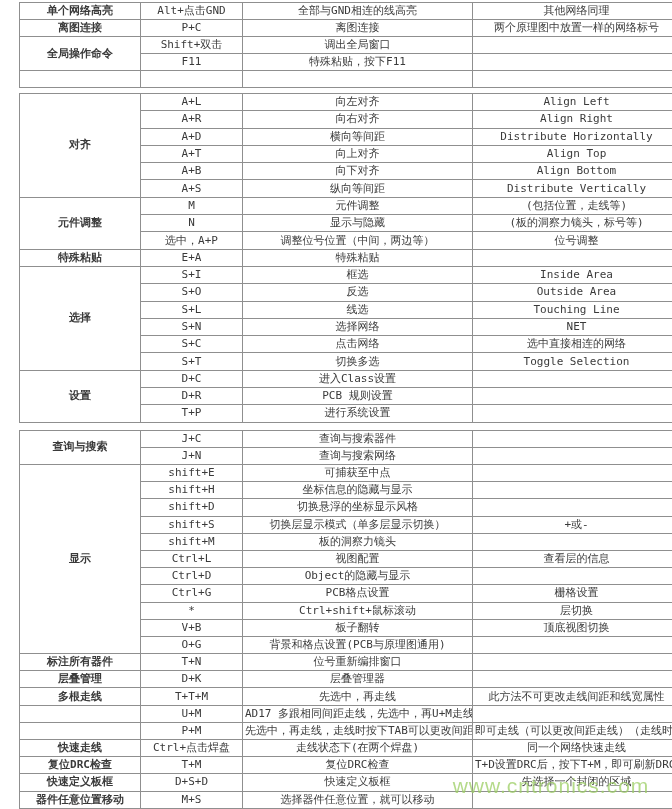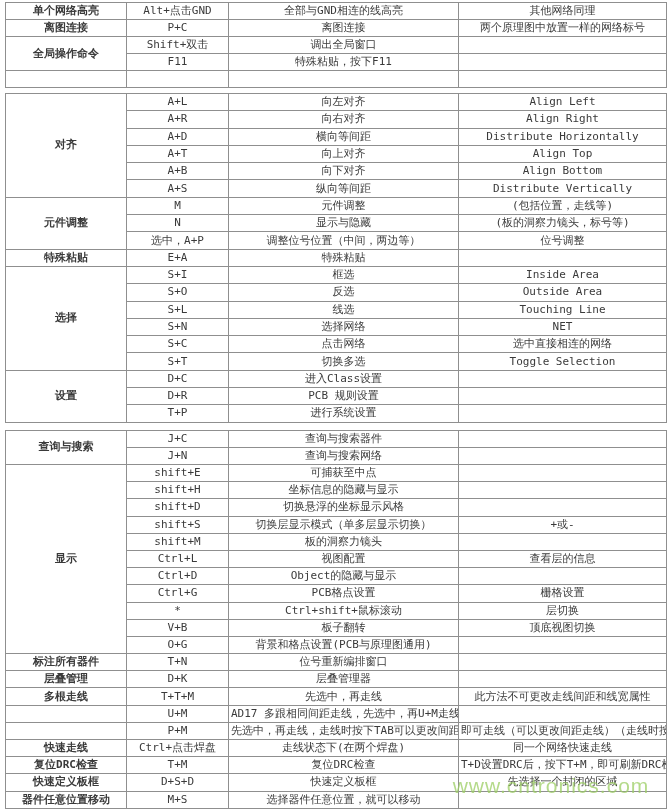--- a/index.html
+++ b/index.html
@@ -1,21 +1,21 @@
 <!DOCTYPE html>
 <html><head>
 <meta charset="utf-8">
 <style>
   html,body{margin:0;padding:0;background:#ffffff;}
   body{
     width:672px;height:809px;position:relative;overflow:hidden;
     font-family:"DejaVu Sans Mono","Liberation Sans",sans-serif;
     -webkit-font-smoothing:antialiased;
   }
-  .page{padding:2px 0 0 5px;}
+  .page{padding:2px 0 0 19px;}
   table.sheet{
     border-collapse:collapse;table-layout:fixed;width:661px;
     background:#ffffff;
   }
   table.sheet td{
     border:1px solid #8f8f8f;
     text-align:center;vertical-align:middle;
     font-size:11px;color:#3a3a3a;
     padding:0 2px;overflow:hidden;white-space:nowrap;
     height:16px;line-height:16px;

